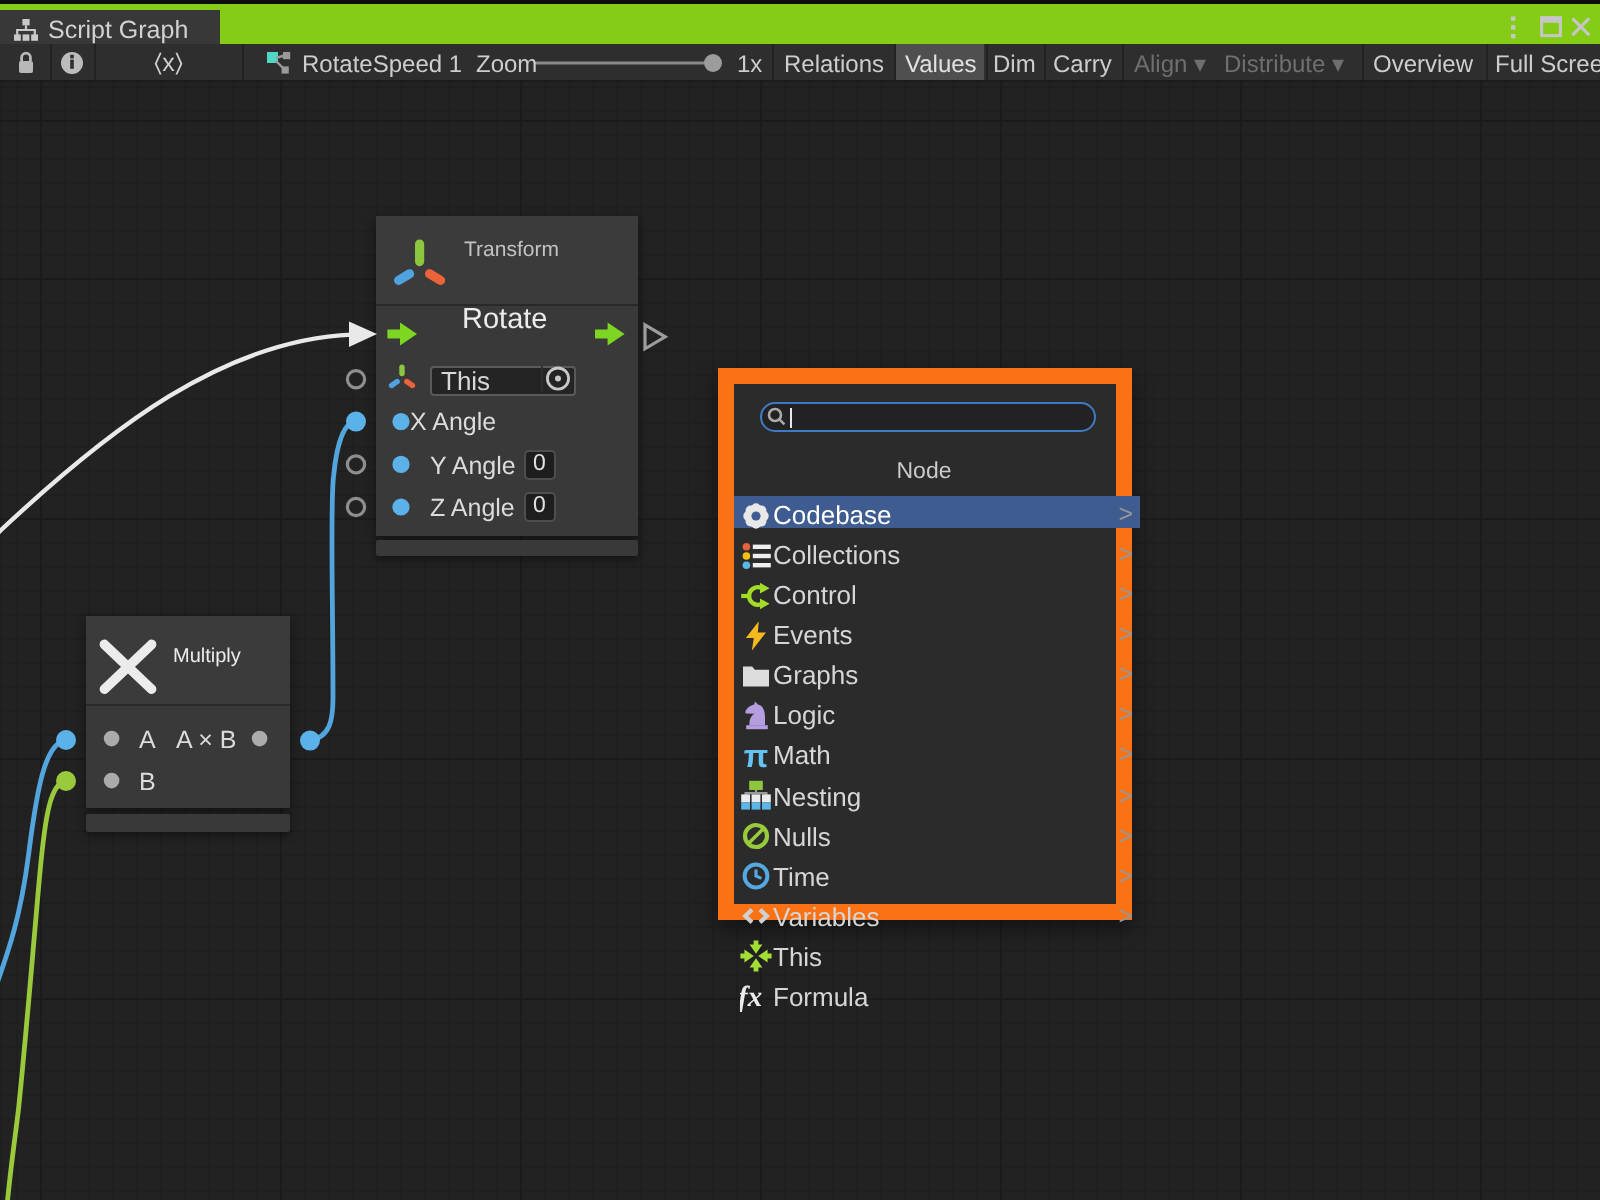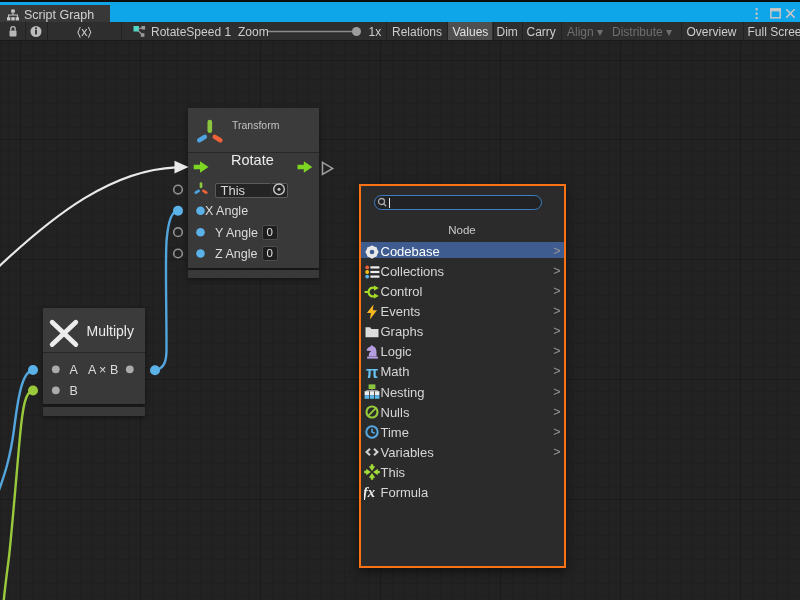--- a/index.html
+++ b/index.html
@@ -1,19 +1,19 @@
 <!DOCTYPE html>
 <html><head>
 <meta charset="utf-8">
 <style>
 * { margin:0; padding:0; box-sizing:border-box; }
 html,body { width:800px; height:600px; overflow:hidden; background:#222223;
   font-family:"Liberation Sans", sans-serif; position:relative; }
 #tabbar { position:absolute; left:0; top:0; width:800px; height:22px;
-  background:#0ea5e9; border-top:2px solid #0d0d0d; z-index:30; }
+  background:#84cc16; border-top:2px solid #0d0d0d; z-index:30; }
 #tab { position:absolute; left:0; top:3px; width:110px; height:19px;
   background:#383838; color:#d2d2d2; font-size:12.5px;
   display:flex; align-items:center; }
 #tab svg { margin-left:7px; margin-right:5px; }
 #toolbar { position:absolute; left:0; top:22px; width:800px; height:19px;
   background:#2e2e2e; border-bottom:1px solid #1b1b1b; z-index:30; font-size:12px; color:#cdcdcd; }
 .tbtxt { position:absolute; top:2.5px; height:14px; line-height:14px; white-space:nowrap; }
 .sep { position:absolute; top:0; width:1px; height:18px; background:#222222; }
 .gray { color:#6f6f6f; }
 #values { position:absolute; left:447.5px; top:0; width:44px; height:18px; background:#4f4f4f; }
@@ -34,22 +34,22 @@
   background:#3b3b3b; border-bottom:1px solid #282828; }
 .t1 { position:absolute; font-size:10.5px; color:#c2c2c2; }
 .t2 { position:absolute; font-size:14.5px; color:#ececec; }
 .plabel { position:absolute; font-size:12.5px; color:#dcdcdc; height:14px; line-height:14px; }
 #thisfield { position:absolute; left:26.5px; top:75px; width:73.5px; height:15px;
   background:#242424; border:1px solid #5a5a5a; border-radius:2px;
   font-size:13px; color:#d8d8d8; line-height:13.5px; padding-left:5px; }
 .vbox { position:absolute; left:73.5px; width:16.5px; height:14.5px;
   background:#1e1e1e; border:1px solid #4e4e4e; border-radius:2.5px;
   font-size:11.5px; color:#e0e0e0; text-align:center; line-height:12.5px; }
-#popup { position:absolute; left:358.5px; top:183.5px; width:207px; height:384px;
-  background:#2b2b2c; border:2px solid #f97316; z-index:40; box-shadow:0 4px 10px rgba(0,0,0,0.45); }
+#popup { position:absolute; left:358.5px; top:183.5px; width:207px; height:276px;
+  background:#2b2b2c; border:8px solid #f97316; z-index:40; box-shadow:0 4px 10px rgba(0,0,0,0.45); }
 #searchbox { position:absolute; left:13.5px; top:9px; width:168px; height:15.5px;
   background:#222225; border:1px solid #3d7cc2; border-radius:8px; }
 #caret { position:absolute; left:13.5px; top:2px; width:1.2px; height:10.5px; background:#e8e8e8; }
 #nodelbl { position:absolute; left:0; top:38px; width:100%; text-align:center;
   font-size:11.5px; color:#cbcbcb; }
 .row { position:absolute; left:0; width:203px; height:20px; display:flex;
   align-items:center; padding-left:3px; font-size:13px; color:#d6d6d6; }
 .row svg { margin-right:1px; flex:none; }
 .chev { position:absolute; right:3px; top:2.5px; color:#979797; font-size:12.5px; }
 .hl { color:#ffffff; }
@@ -123,21 +123,21 @@
   <div id="thisfield">This</div>
   <div class="plabel" style="left:17px;top:96.5px;">X Angle</div>
   <div class="plabel" style="left:27px;top:118px;">Y Angle</div>
   <div class="plabel" style="left:27px;top:139.3px;">Z Angle</div>
   <div class="vbox" style="top:117.5px;">0</div>
   <div class="vbox" style="top:138.8px;">0</div>
 </div>
 <div class="nfoot" style="left:188px;top:270px;width:130.5px;height:7.6px;"></div>
 <div class="node" id="multiply" style="left:43px;top:308px;width:101.8px;height:96.2px;">
   <div class="nhead"></div>
-  <div class="t2" style="left:43.5px;top:15px;font-size:14px;">Multiply</div>
+  <div class="t2" style="left:43.5px;top:15px;font-size:10px;">Multiply</div>
   <div class="plabel" style="left:26.5px;top:54.5px;">A</div>
   <div class="plabel" style="left:45px;top:54.5px;">A × B</div>
   <div class="plabel" style="left:26.5px;top:75.5px;">B</div>
 </div>
 <div class="nfoot" style="left:43px;top:406.6px;width:101.8px;height:9px;"></div>
 <svg id="overlay" viewBox="0 0 800 600">
   <path d="M -14 281 L 0 265.5 C 55 214, 112 170, 176 167.3" stroke="#e9e9e9" stroke-width="2.2" fill="none"></path>
   <polygon points="174.5,160.7 188.5,167 174.5,173.5" fill="#e9e9e9"></polygon>
   <path d="M 154.5 370.3 C 165 369, 166.5 360, 166.5 349 C 166.5 300, 165 252, 166.8 238 C 168.2 223.5, 171.5 210.8, 178 210.8" stroke="#53a6dd" stroke-width="2.4" fill="none"></path>
   <path d="M 33 370 C 22.5 371.5, 18.5 394, 14.2 428 C 10 460.5, 3.5 477.5, -3 496" stroke="#53a6dd" stroke-width="2.4" fill="none"></path>

